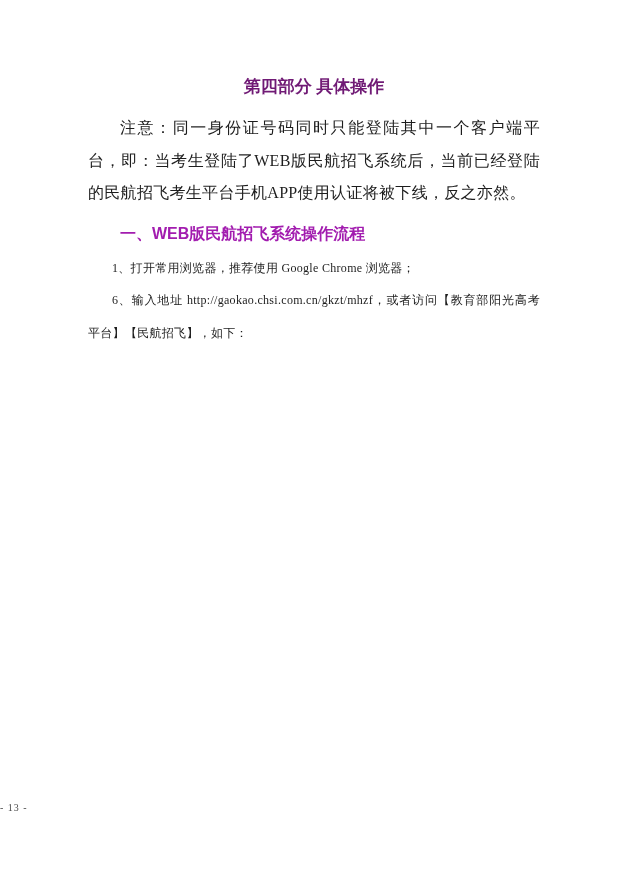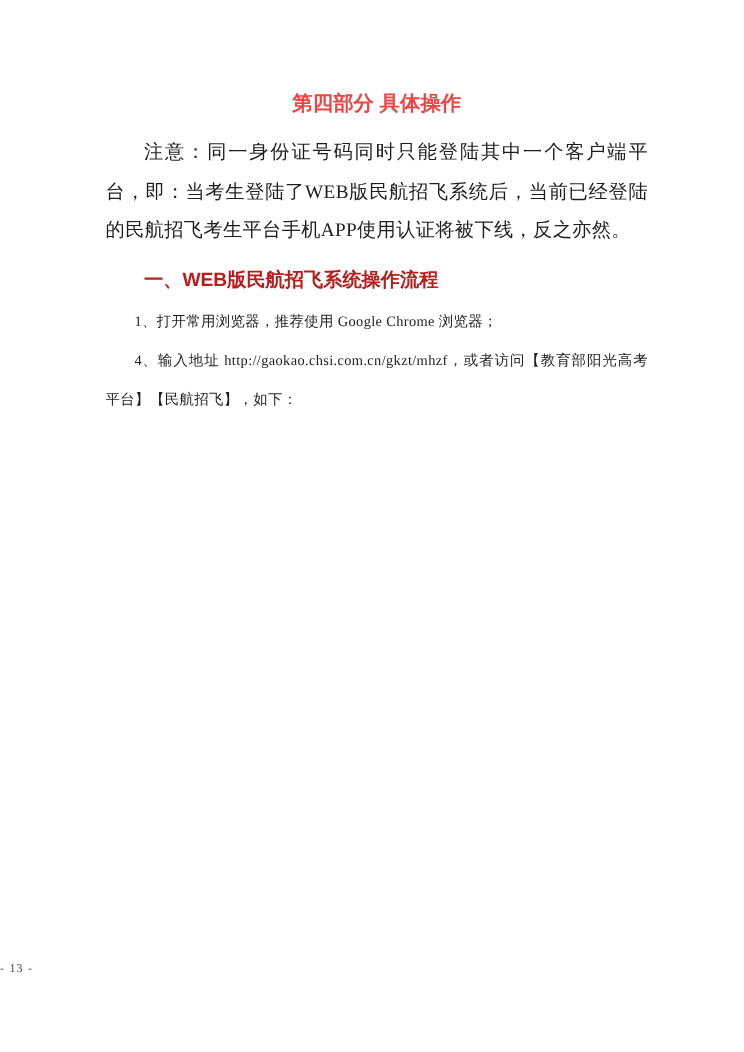--- a/index.html
+++ b/index.html
@@ -22,41 +22,41 @@
     left: 88px;
     width: 452px;
   }
   .doc-title {
     margin: 0 0 12px 0;
     text-align: center;
     font-family: "Liberation Sans", "DejaVu Sans", sans-serif;
     font-weight: bold;
     font-size: 17px;
     line-height: 26px;
-    color: #ef4444;
+    color: #701a75;
   }
   p.body-para {
     margin: 3px 0 0 0;
     font-size: 16px;
     line-height: 32.5px;
     text-align: justify;
     text-indent: 2em;
     letter-spacing: 0.3px;
   }
   p.first-para {
     margin-top: 0;
   }
   h2.section-heading {
     margin: 7px 0 0 0;
     font-family: "Liberation Sans", "DejaVu Sans", sans-serif;
     font-weight: bold;
     font-size: 16px;
     line-height: 33px;
     text-indent: 2em;
-    color: #b91c1c;
+    color: #a21caf;
   }
   h3.subsection-heading {
     margin: 9px 0 0 0;
     font-family: "Liberation Sans", "DejaVu Sans", sans-serif;
     font-weight: bold;
     font-size: 16px;
     line-height: 33px;
     text-indent: 2em;
     color: #1b1b1b;
   }
@@ -91,17 +91,17 @@
 
 
     <p class="body-para">注意：同一身份证号码同时只能登陆其中一个客户端平台，即：当考生登陆了WEB版民航招飞系统后，当前已经登陆的民航招飞考生平台手机APP使用认证将被下线，反之亦然。</p>
 
     <h2 class="section-heading">一、WEB版民航招飞系统操作流程</h2>
 
 
 
     <p class="list-para">1、打开常用浏览器，推荐使用 Google Chrome 浏览器；</p>
 
-    <p class="list-para second">4、输入地址 http://gaokao.chsi.com.cn/gkzt/mhzf，或者访问【教育部阳光高考平台】【民航招飞】，如下：</p>
+    <p class="list-para second">6、输入地址 http://gaokao.chsi.com.cn/gkzt/mhzf，或者访问【教育部阳光高考平台】【民航招飞】，如下：</p>
   </div>
 
   <div class="page-number">- 13 -</div>
 </div>
 
 </body></html>

